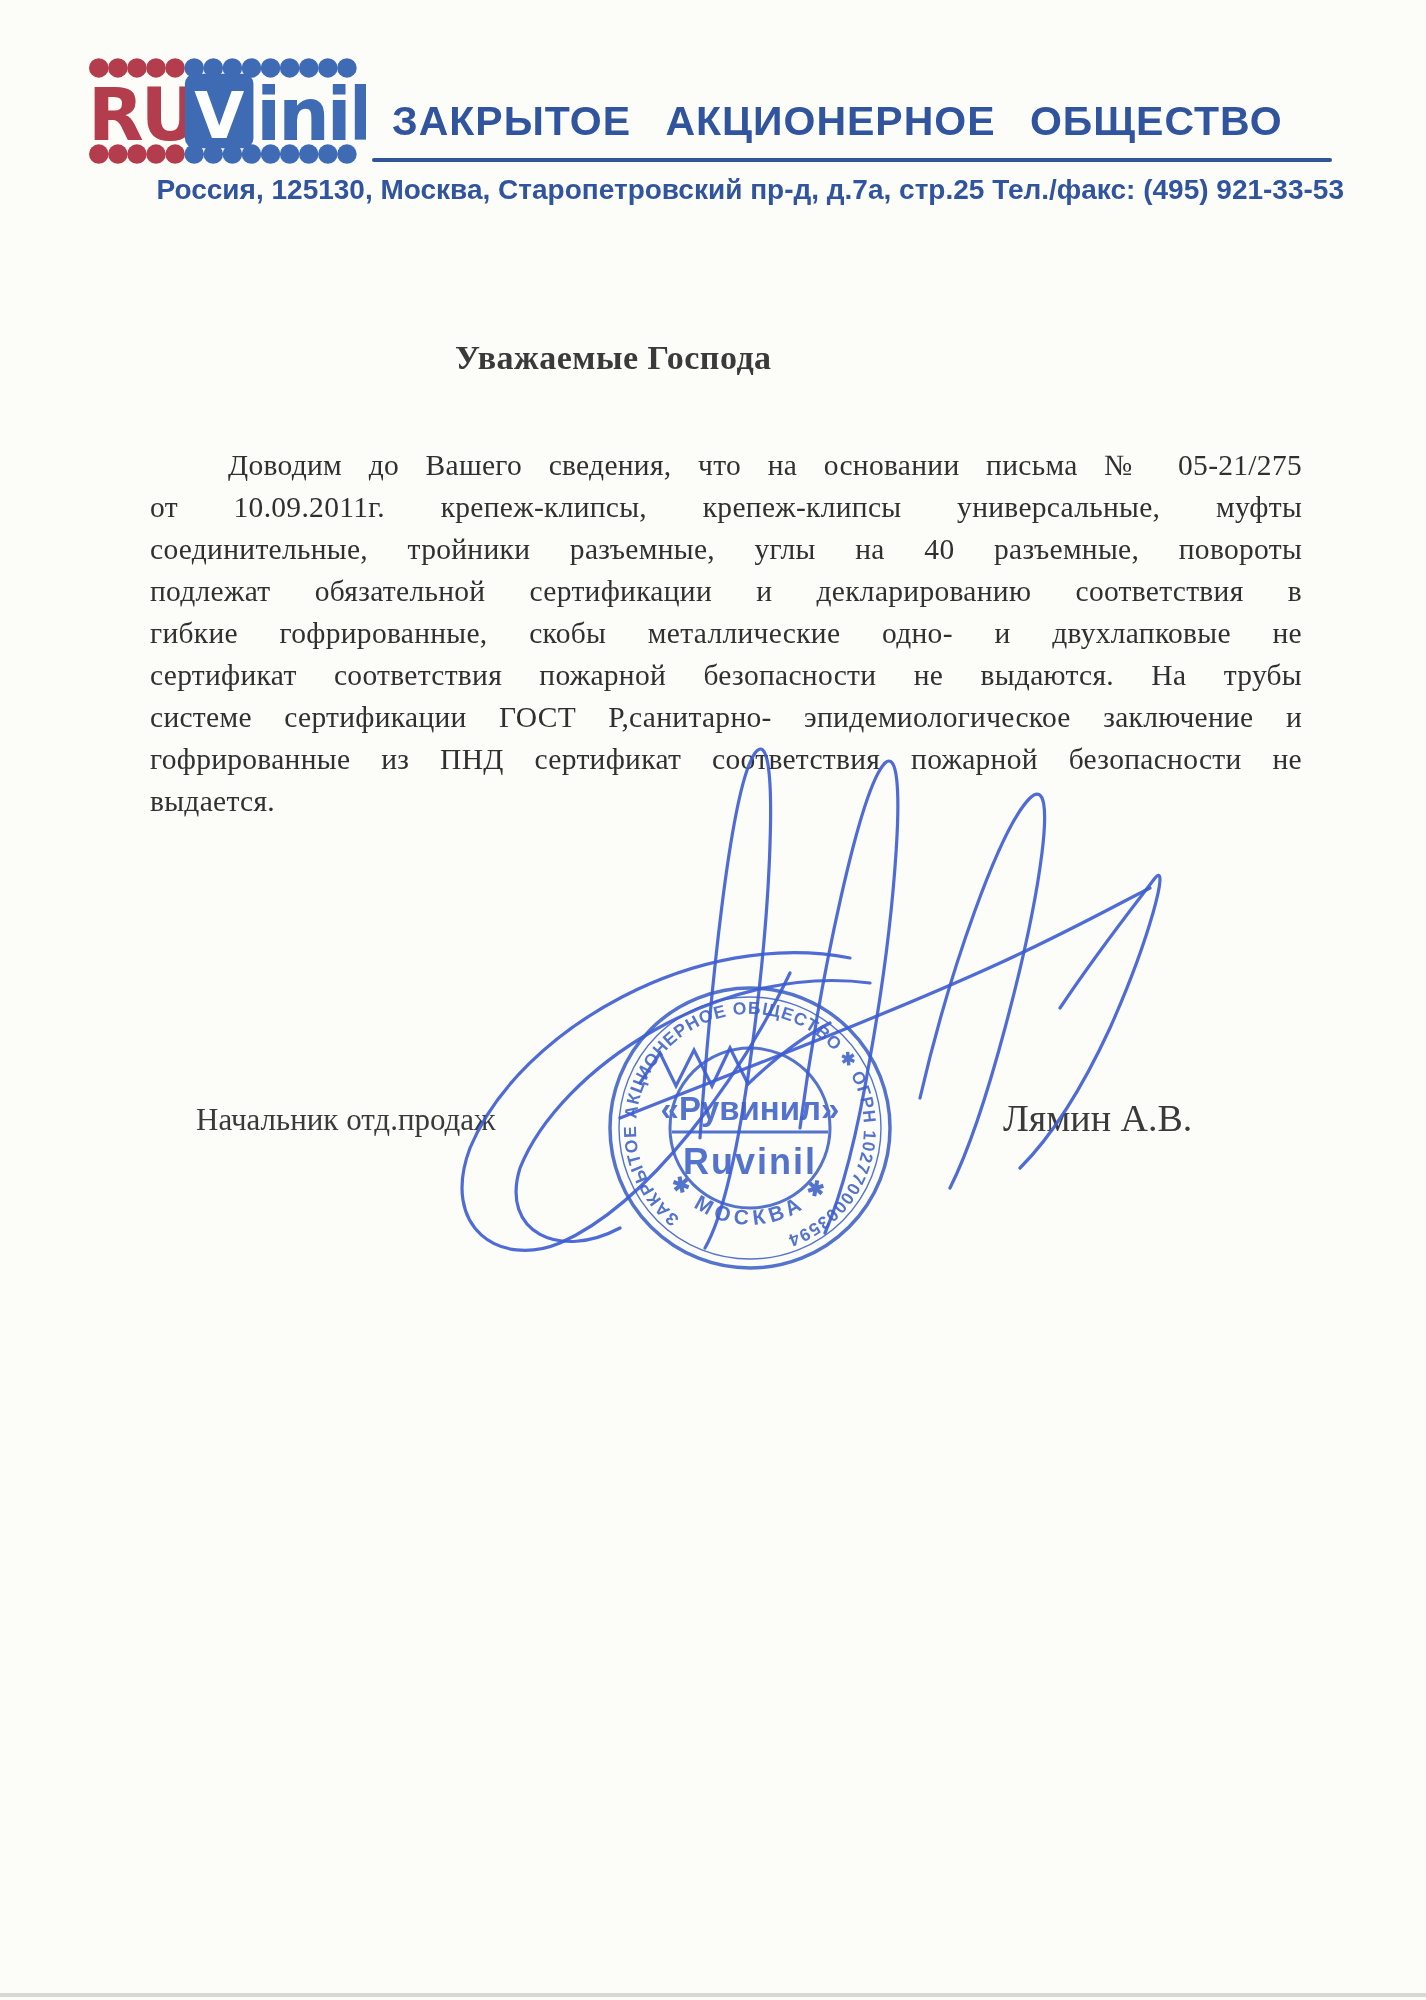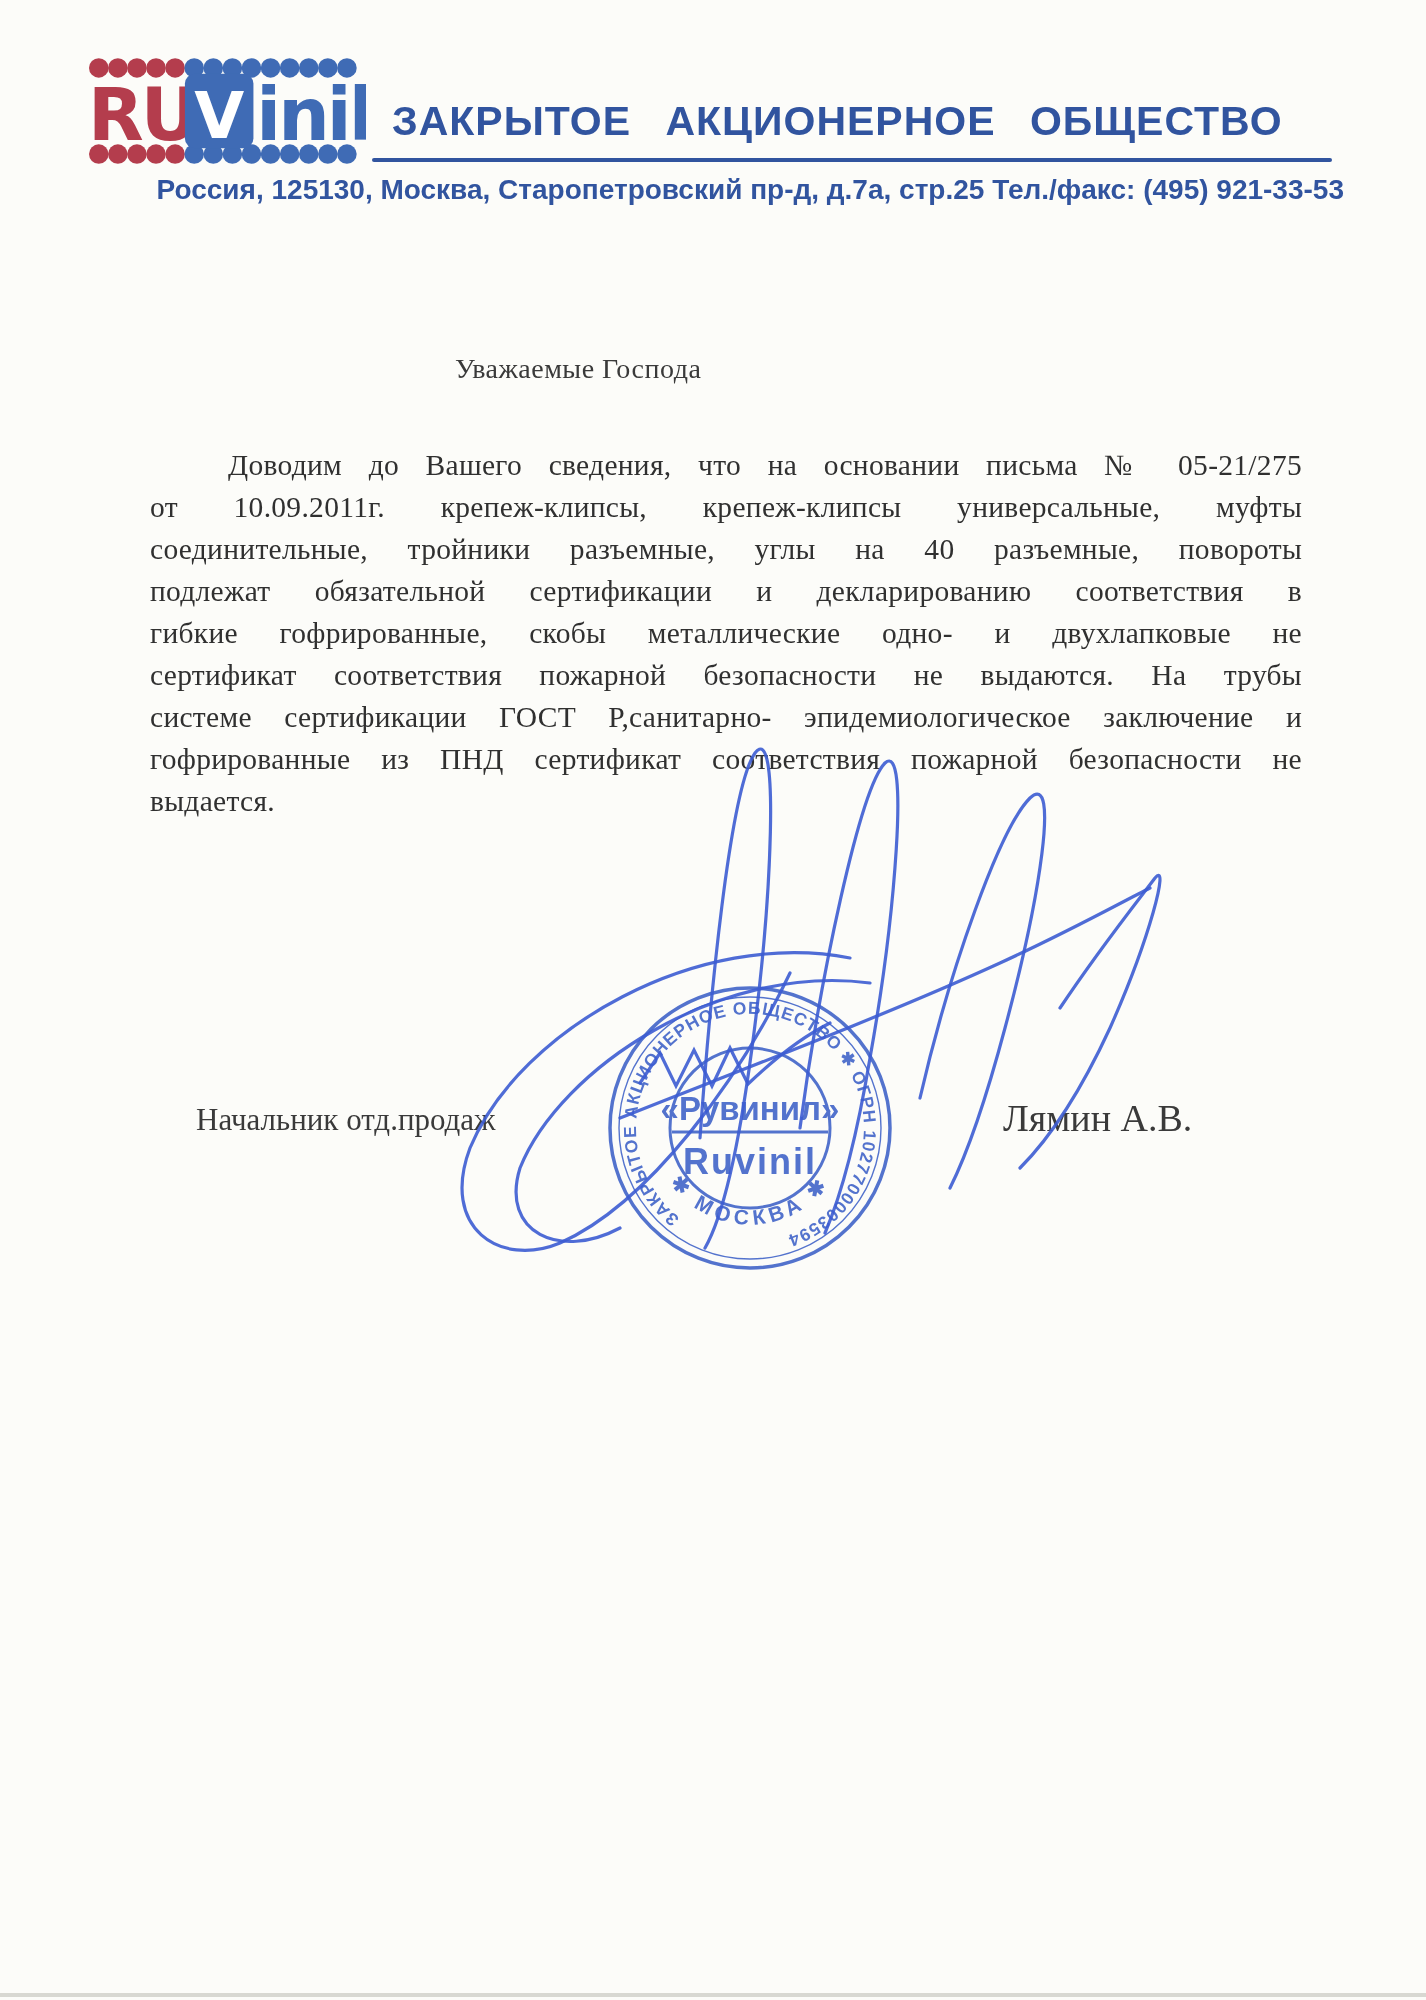--- a/index.html
+++ b/index.html
@@ -17,21 +17,21 @@
   .logo-blue-fill{fill:var(--logo-blue);}
   .logo-letters{font-family:"DejaVu Sans",sans-serif;font-weight:bold;}
   .company-type{left:392px;top:101px;width:950px;font-family:"Liberation Sans",sans-serif;
     font-weight:bold;font-size:41px;line-height:1;color:var(--header-blue);
     letter-spacing:1px;word-spacing:22px;white-space:nowrap;}
   .head-rule{left:372px;top:158px;width:960px;height:4px;background:var(--header-blue);border-radius:2px;}
   .company-address{left:84px;top:175px;width:1260px;font-family:"Liberation Sans",sans-serif;
     font-weight:bold;font-size:28px;line-height:1.1;color:var(--header-blue);white-space:nowrap;text-align:right;}
 
   
-  .salutation{left:455px;top:353px;font-size:28px;color:#3a3a3a;letter-spacing:0.5px;}
+  .salutation{left:455px;top:339px;font-size:34px;color:#3a3a3a;letter-spacing:0.5px;font-weight:bold;}
   .body-par{left:150px;top:444px;width:1152px;font-size:29.5px;color:var(--ink);}
   .body-line{height:42px;line-height:42px;text-align:justify;text-align-last:justify;
     white-space:nowrap;letter-spacing:0.3px;}
   .body-line.first{text-indent:78px;}
   .body-line.last{text-align:left;text-align-last:left;}
 
   
   .signer-position{left:196px;top:1102px;font-size:31px;color:#3a3a3a;}
   .signer-name{left:1003px;top:1096px;font-size:38px;color:#3a3a3a;}
   .stamp-svg{left:440px;top:728px;width:740px;height:560px;}

